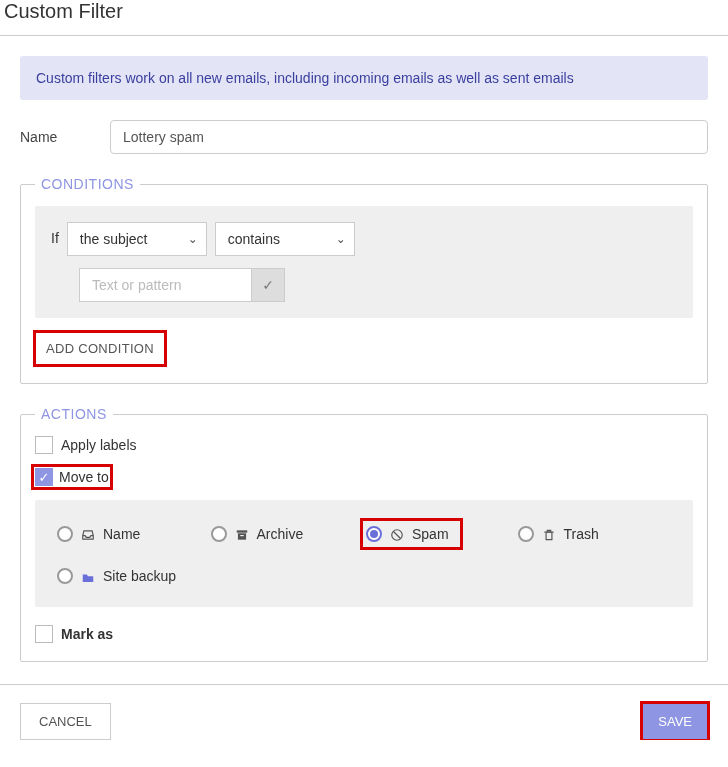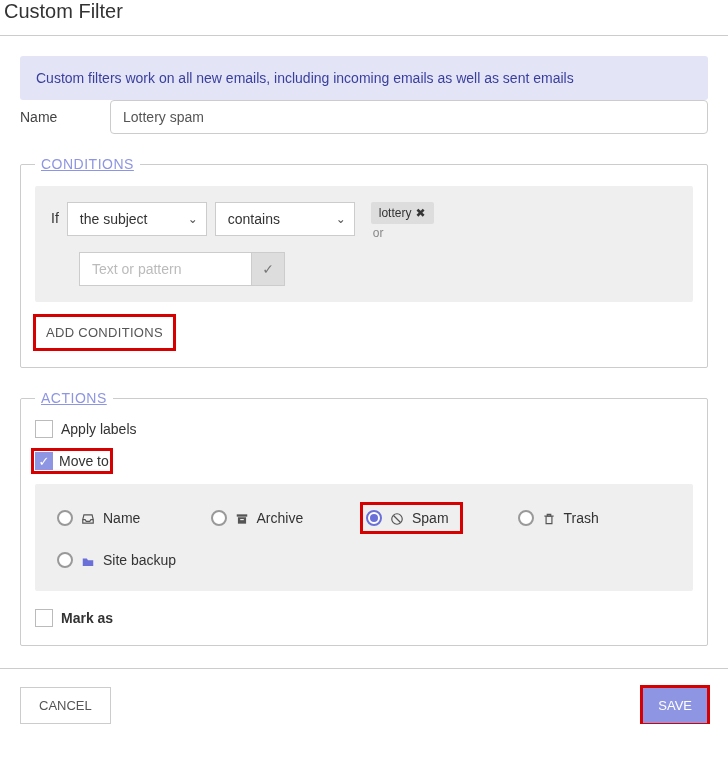--- a/index.html
+++ b/index.html
@@ -22,20 +22,21 @@
   }
   .content {
     padding: 0 20px;
   }
   .info-banner {
     background: #e3e4f6;
     color: #3a3f9e;
     border-radius: 3px;
     padding: 14px 16px;
     font-size: 14px;
+    margin-bottom: 20px;
   }
   .name-row {
     display: flex;
     align-items: center;
     margin-bottom: 22px;
   }
   .name-row label {
     width: 90px;
     color: #444;
   }
@@ -52,21 +53,20 @@
     border-radius: 2px;
     margin: 0 0 22px 0;
     padding: 14px 14px 18px 14px;
     position: relative;
   }
   fieldset.panel > legend {
     padding: 0 6px;
     color: #8e95e2;
     font-size: 14px;
     letter-spacing: 0.5px;
-    text-decoration: underline;
   }
   .cond-box {
     background: #efefef;
     padding: 16px;
     border-radius: 2px;
   }
   .cond-row1 {
     display: flex;
     align-items: flex-start;
     gap: 8px;
@@ -227,37 +227,30 @@
         <div class="cond-row1">
           <span class="cond-if">If</span>
           <div class="select">
             <span>the subject</span>
             <span class="chev">⌄</span>
           </div>
           <div class="select">
             <span>contains</span>
             <span class="chev">⌄</span>
           </div>
-          <div class="tagcol">
-            <span class="tag">
-              <span>lottery</span>
-              <span class="x">✖</span>
-            </span>
-            <span class="or-text">or</span>
-          </div>
         </div>
         <div class="cond-row2">
           <input type="text" placeholder="Text or pattern" style="">
           <div class="confirm-btn">
             <span>✓</span>
           </div>
         </div>
       </div>
 
-      <button type="button" class="add-cond-btn hl-red">ADD CONDITIONS</button>
+      <button type="button" class="add-cond-btn hl-red">ADD CONDITION</button>
     </fieldset>
 
     <fieldset class="panel">
       <legend>ACTIONS</legend>
 
       <div class="check-row">
         <span class="chk"></span>
         <span>Apply labels</span>
       </div>
 

